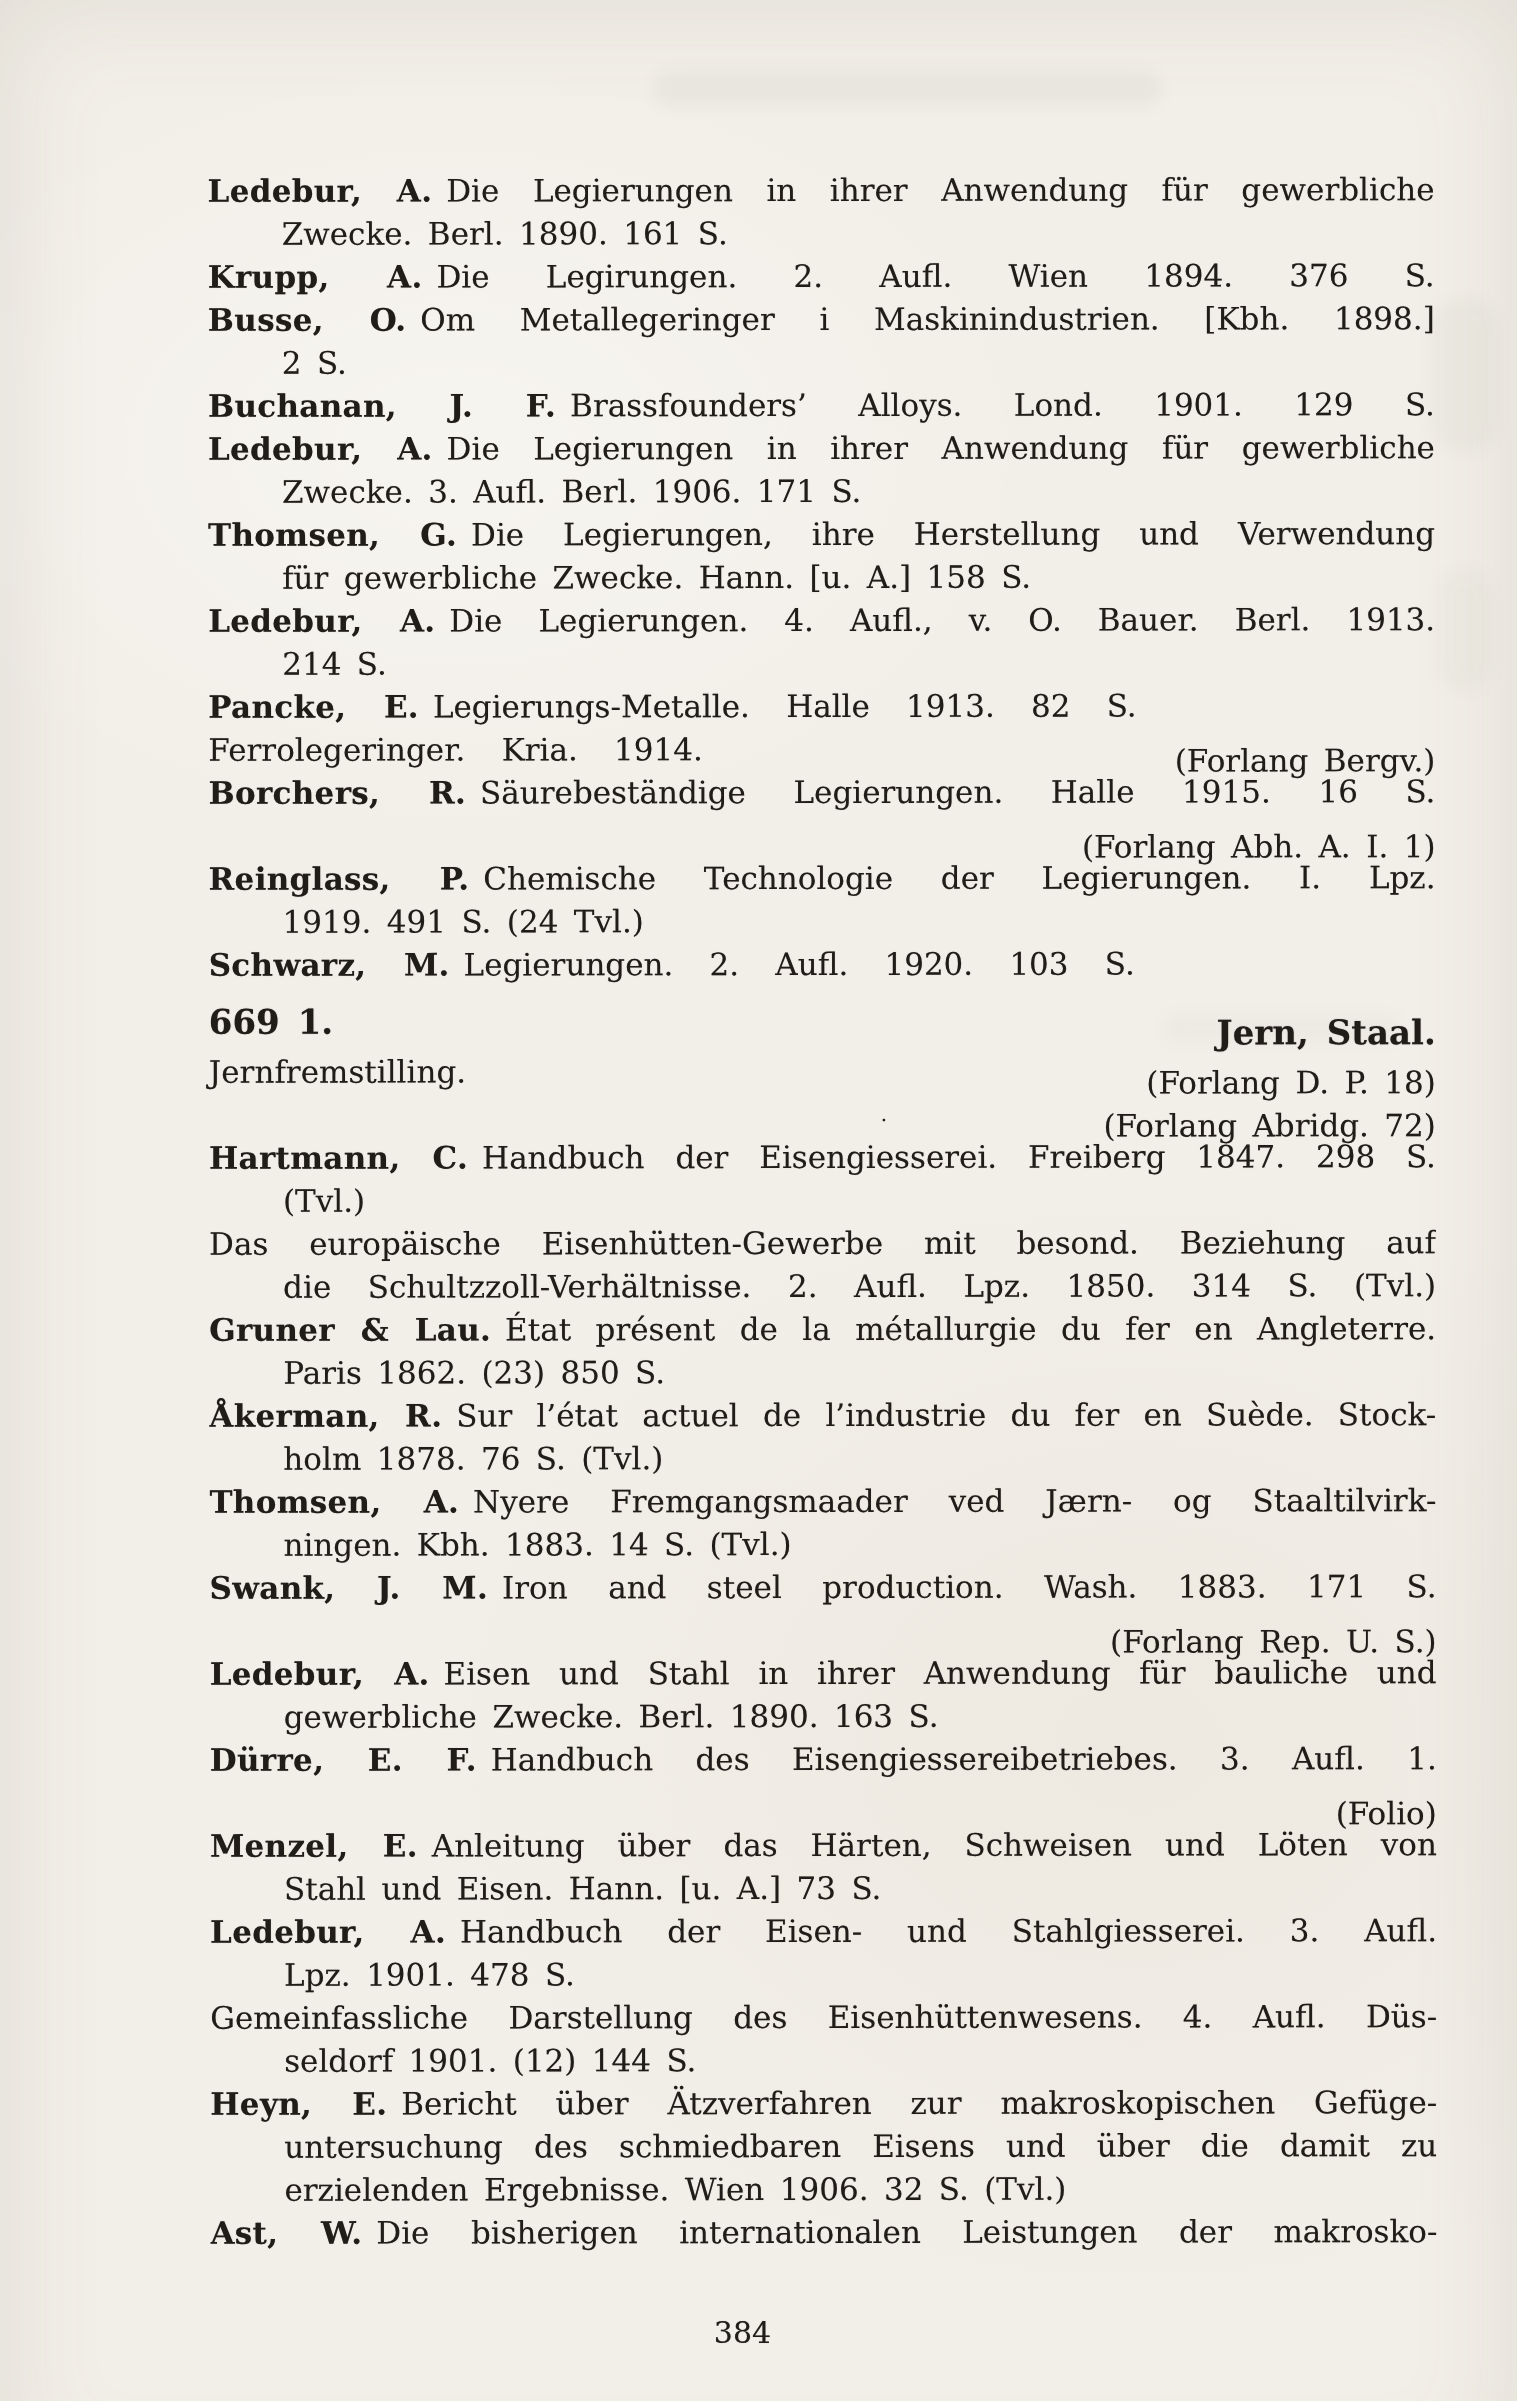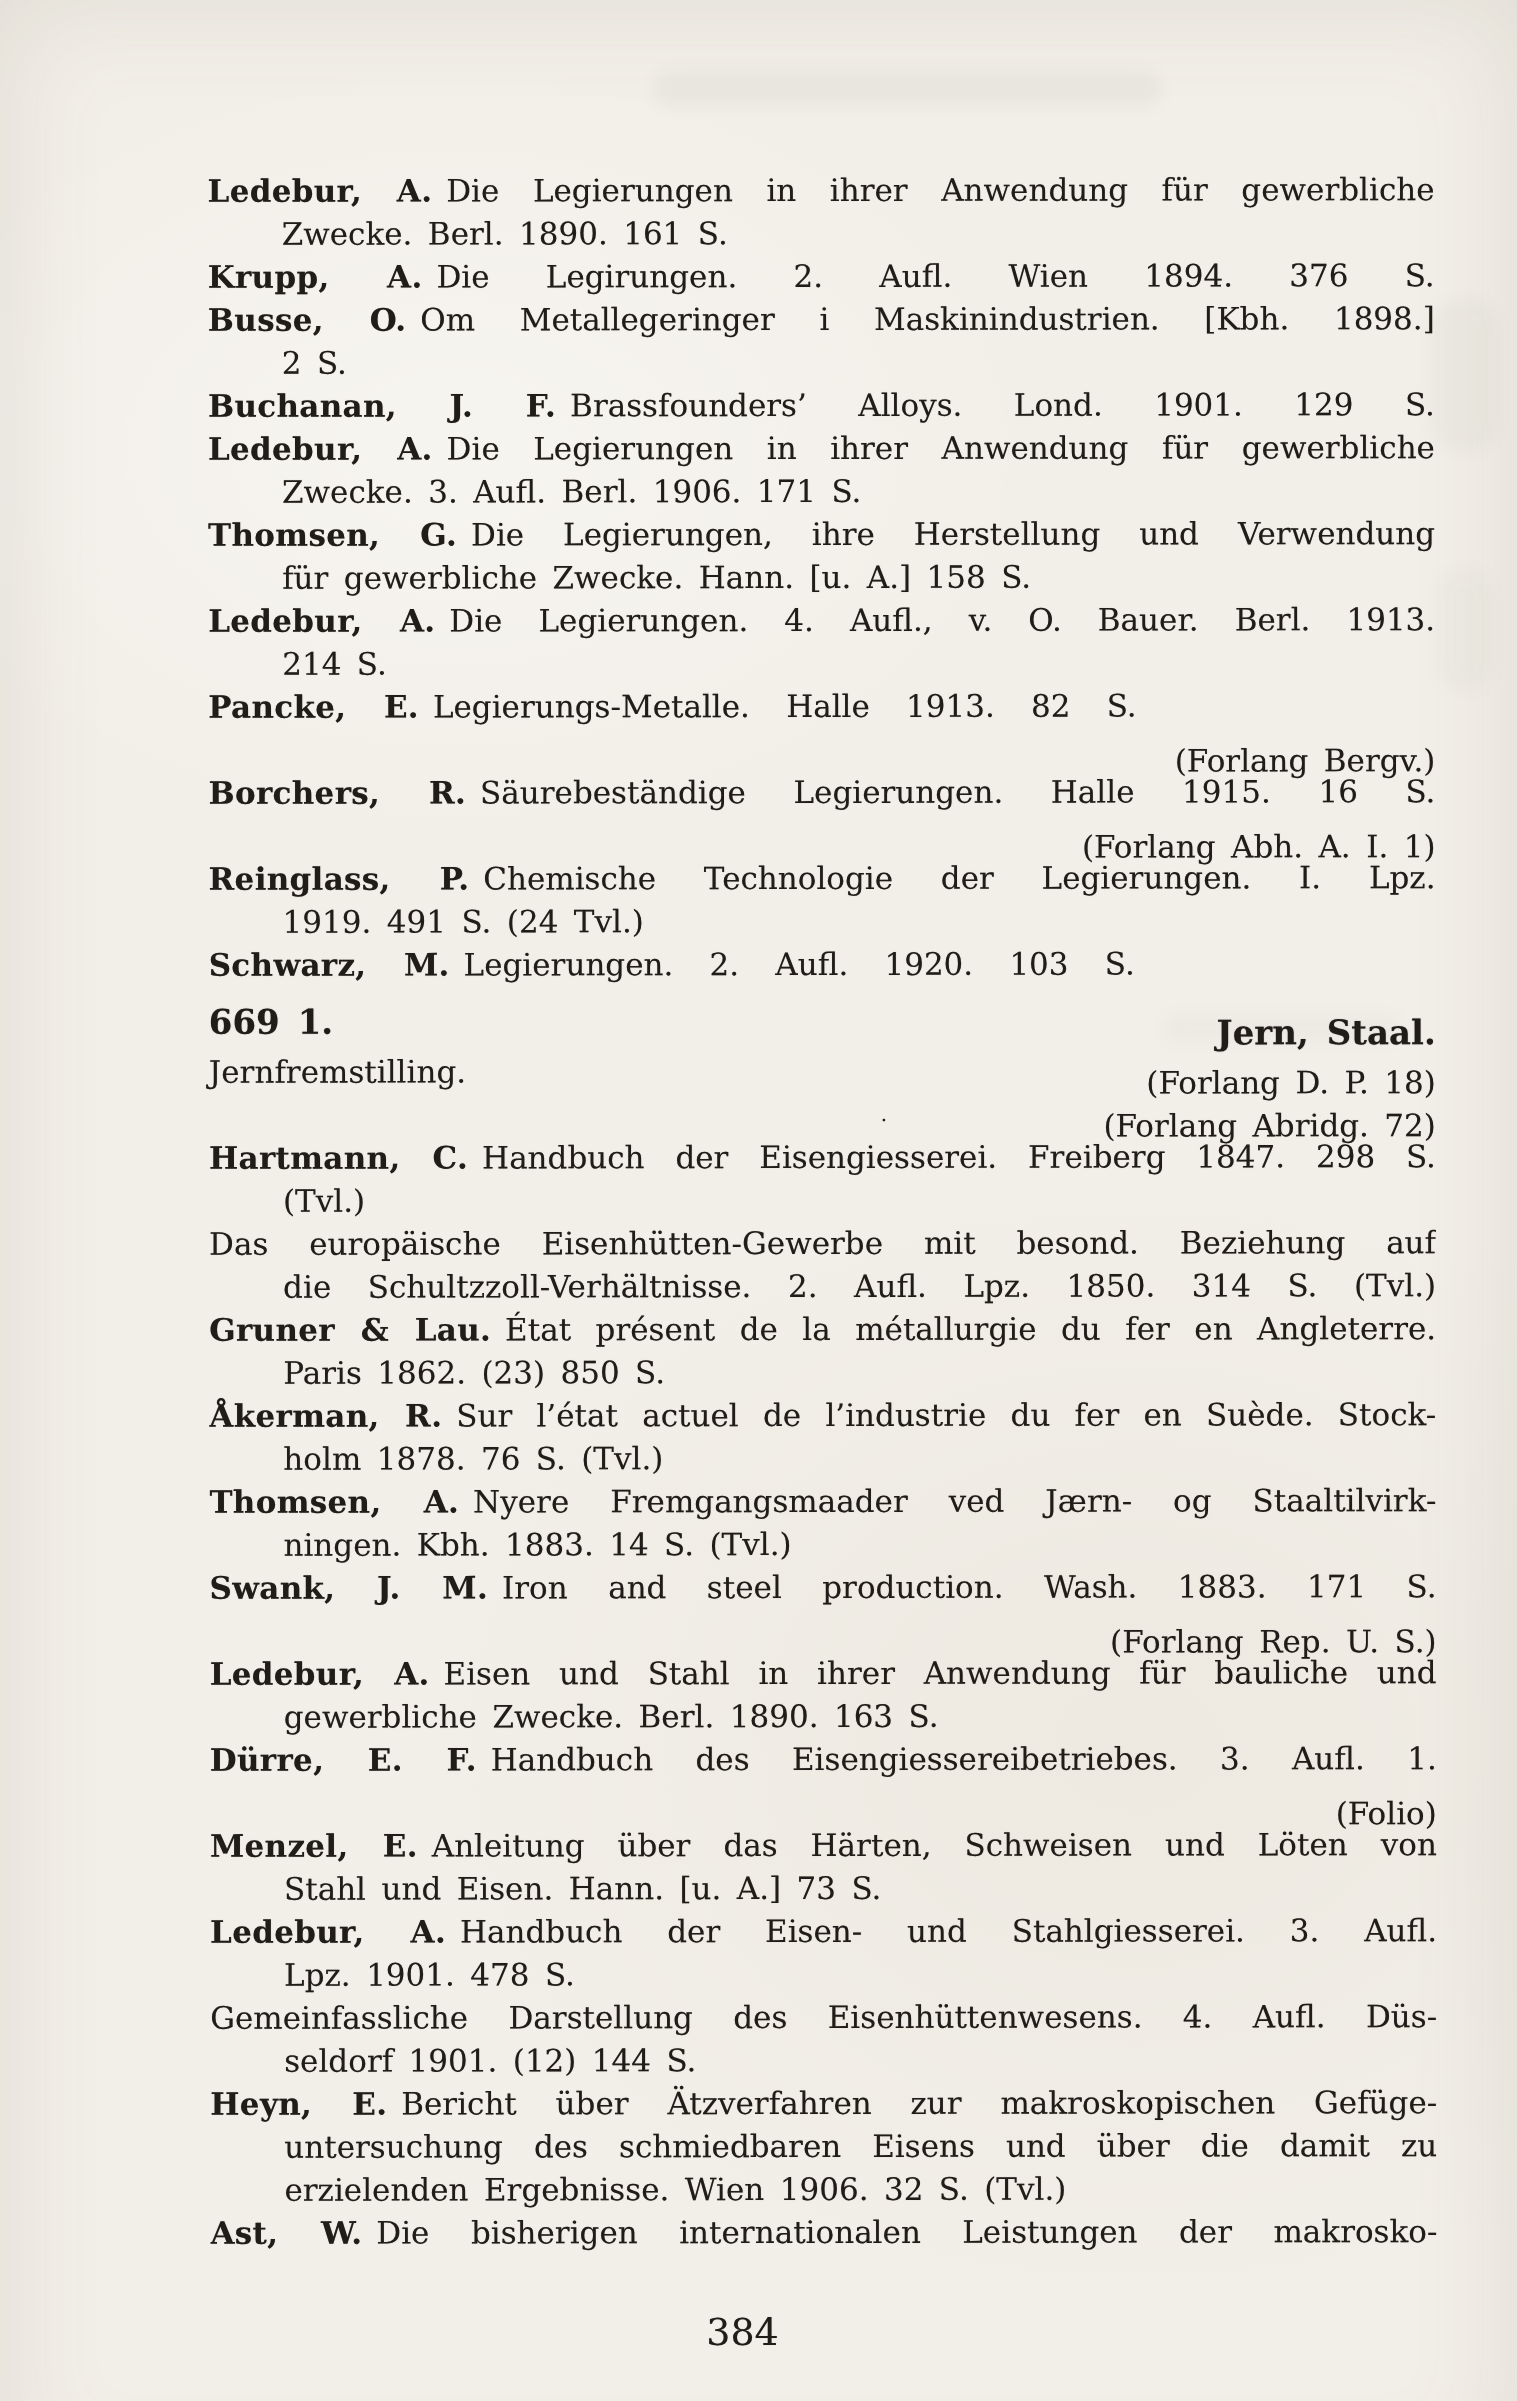--- a/index.html
+++ b/index.html
@@ -35,21 +35,21 @@
   .author{font-weight:bold;margin-right:.45em;letter-spacing:.01em;}
   .rtag{position:absolute;right:0;top:12px;word-spacing:.18em;}
   .stray{position:absolute;left:672px;top:0;font-size:20px;}
   .line.header{
     margin-top:14.4px;margin-bottom:6.7px;
     font-weight:bold;font-size:34px;
     text-shadow:0 0 1px rgba(40,30,22,.5);
   }
   .page-number{
     position:absolute;top:2311px;left:207px;width:1071px;height:43px;
-    line-height:43px;text-align:center;font-size:38px;
+    line-height:43px;text-align:center;font-size:30px;
     text-shadow:0 0 0.7px rgba(45,36,28,.45);
   }
   .smudge{position:absolute;filter:blur(7.7px);border-radius:29px;background:#75806b;}
   .smudge.s1{top:71px;left:653px;width:509px;height:36px;opacity:.07;}
   .smudge.s2{top:298px;left:1431px;width:67px;height:154px;opacity:.05;}
   .smudge.s3{top:1013px;left:1162px;width:240px;height:31px;opacity:.04;}
   .smudge.s4{top:567px;left:1436px;width:58px;height:125px;opacity:.04;}
 </style>
 </head>
 <body>
@@ -67,21 +67,21 @@
       <div class="line justify"><span class="author">Busse, O.</span><span class="txt">Om Metallegeringer i Maskinindustrien. [Kbh. 1898.]</span></div>
       <div class="line indent"><span class="txt">2 S.</span></div>
       <div class="line justify"><span class="author">Buchanan, J. F.</span><span class="txt">Brassfounders’ Alloys. Lond. 1901. 129 S.</span></div>
       <div class="line justify"><span class="author">Ledebur, A.</span><span class="txt">Die Legierungen in ihrer Anwendung für gewerbliche</span></div>
       <div class="line indent"><span class="txt">Zwecke. 3. Aufl. Berl. 1906. 171 S.</span></div>
       <div class="line justify"><span class="author">Thomsen, G.</span><span class="txt">Die Legierungen, ihre Herstellung und Verwendung</span></div>
       <div class="line indent"><span class="txt">für gewerbliche Zwecke. Hann. [u. A.] 158 S.</span></div>
       <div class="line justify"><span class="author">Ledebur, A.</span><span class="txt">Die Legierungen. 4. Aufl., v. O. Bauer. Berl. 1913.</span></div>
       <div class="line indent"><span class="txt">214 S.</span></div>
       <div class="line wide"><span class="author">Pancke, E.</span><span class="txt">Legierungs-Metalle. Halle 1913. 82 S.</span></div>
-      <div class="line wide"><span class="rtag">(Forlang Bergv.)</span></div>
+      <div class="line wide"><span class="txt">Ferrolegeringer. Kria. 1914.</span><span class="rtag">(Forlang Bergv.)</span></div>
       <div class="line justify"><span class="author">Borchers, R.</span><span class="txt">Säurebeständige Legierungen. Halle 1915. 16 S.</span></div>
       <div class="line">
         <span class="rtag">(Forlang Abh. A. I. 1)</span>
       </div>
       <div class="line justify"><span class="author">Reinglass, P.</span><span class="txt">Chemische Technologie der Legierungen. I. Lpz.</span></div>
       <div class="line indent"><span class="txt">1919. 491 S. (24 Tvl.)</span></div>
       <div class="line wide"><span class="author">Schwarz, M.</span><span class="txt">Legierungen. 2. Aufl. 1920. 103 S.</span></div>
       <div class="line header"><span class="txt">669 1.</span><span class="rtag">Jern, Staal.</span></div>
       <div class="line"><span class="txt">Jernfremstilling.</span><span class="rtag">(Forlang D. P. 18)</span></div>
       <div class="line wide"><span class="stray">.</span><span class="rtag">(Forlang Abridg. 72)</span></div>

